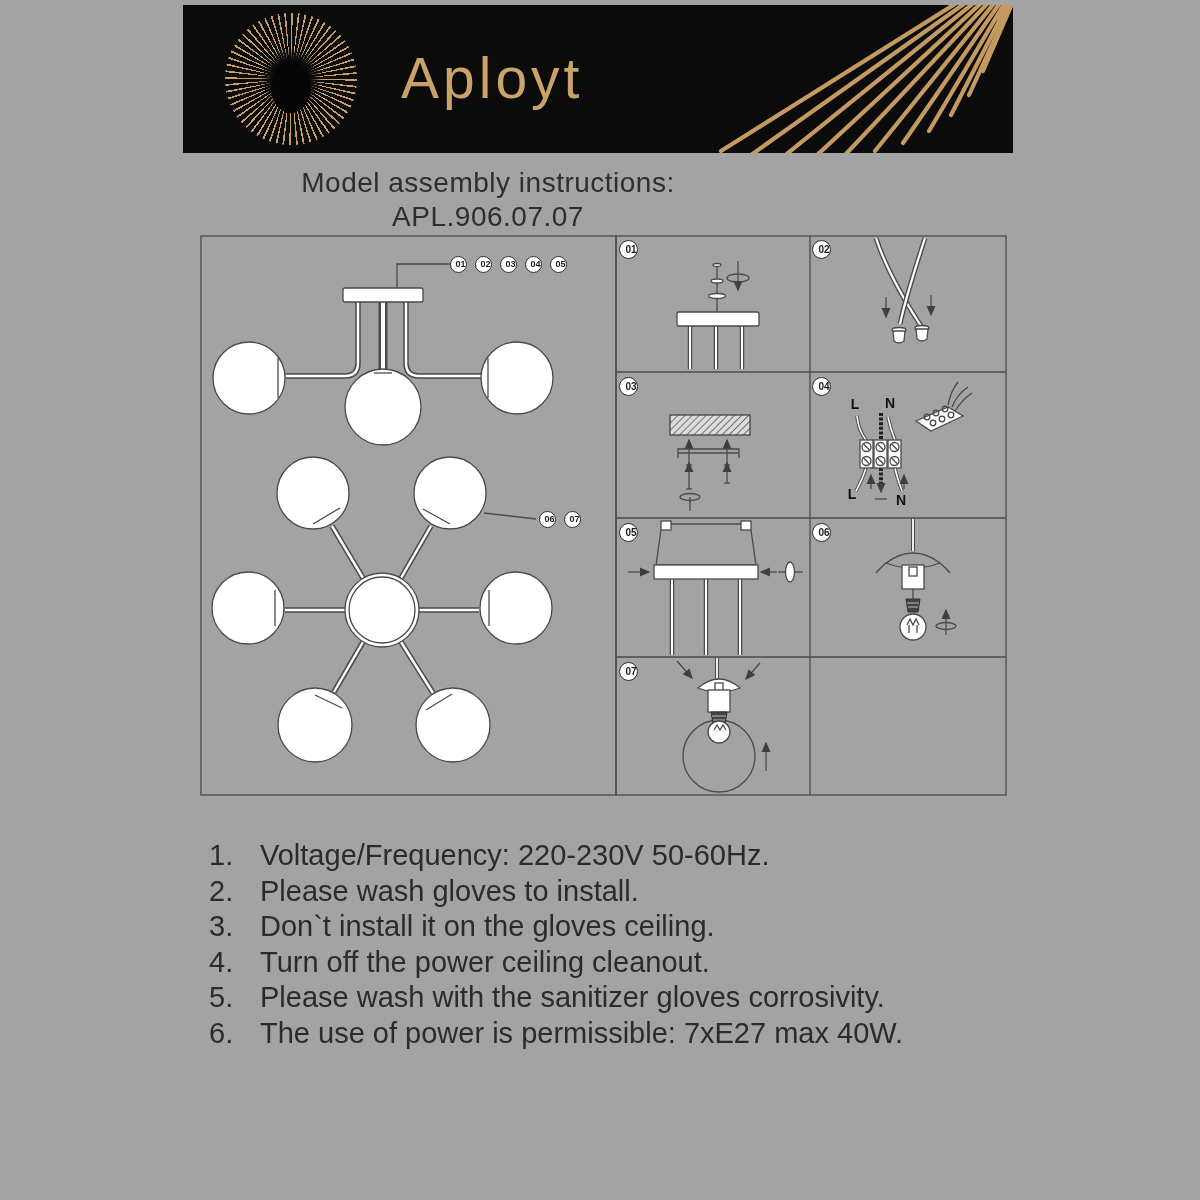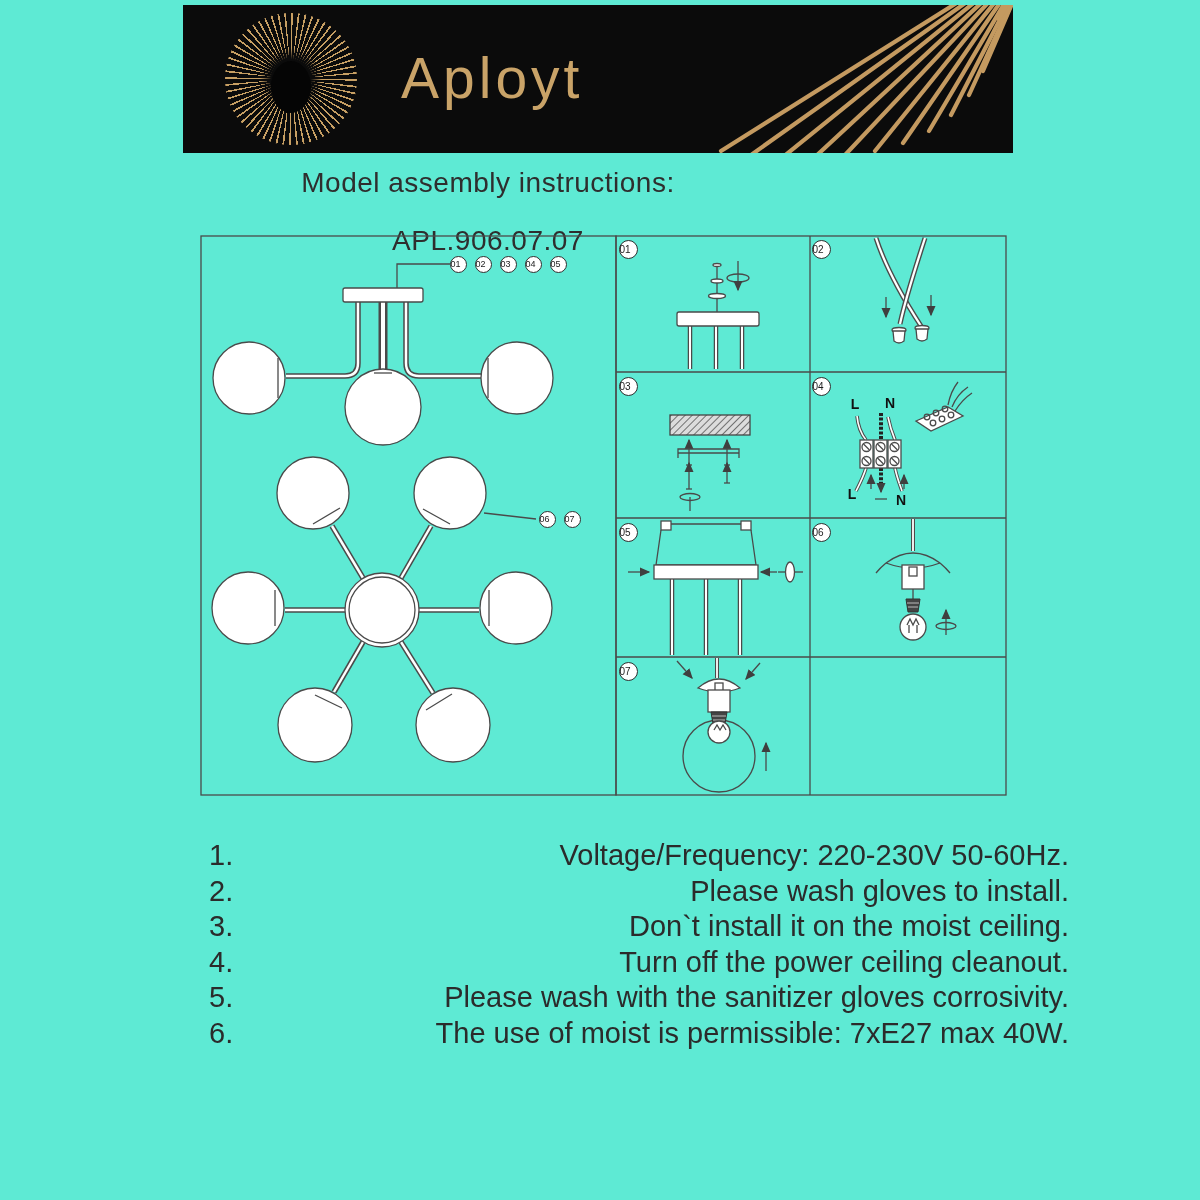--- a/index.html
+++ b/index.html
@@ -1,50 +1,50 @@
 <!DOCTYPE html>
 <html><head>
 <meta charset="utf-8">
 <style>
   html,body{margin:0;padding:0;background:#fff;}
   body{width:1200px;height:1200px;position:relative;font-family:"Liberation Sans",sans-serif;}
-  .sheet{position:absolute;left:0;top:0;width:1200px;height:1200px;background:#5eead4;overflow:hidden;}
+  .sheet{position:absolute;left:0;top:0;width:1200px;height:1200px;background:#a3a3a3;overflow:hidden;}
 
   
   .banner{position:absolute;left:183px;top:5px;width:830px;height:148px;background:#0b0b0b;overflow:hidden;}
   .starburst{position:absolute;left:42px;top:8px;width:132px;height:132px;border-radius:50%;
     background:repeating-conic-gradient(from 0deg,#c79f63 0deg 1.6deg,rgba(11,11,11,0) 1.6deg 6deg);}
   .starburst::after{content:'';position:absolute;inset:0;border-radius:50%;
     background:radial-gradient(circle,#0b0b0b 0 21%,rgba(11,11,11,0) 33% 70%,#0b0b0b 92%);}
   .starcore{position:absolute;left:88px;top:56px;width:40px;height:52px;border-radius:50%;background:#050505;}
   .brand{position:absolute;left:218px;top:40px;font-size:57px;font-weight:300;letter-spacing:4px;color:#c9a368;}
   .rays{position:absolute;right:0;top:0;}
 
   
   .titleblock{position:absolute;left:0;top:166px;width:976px;text-align:center;color:#2e2e2e;}
   .titleblock .t1{font-size:28px;line-height:34px;letter-spacing:.5px;}
-  .titleblock .t2{font-size:28px;line-height:33px;letter-spacing:.5px;margin-top:24px;}
+  .titleblock .t2{font-size:28px;line-height:33px;letter-spacing:.5px;}
 
   
   .diagram{position:absolute;left:200px;top:235px;width:807px;height:561px;}
   svg .ln{stroke:#4a4a4a;stroke-width:1.3;fill:none;}
   svg .lnw{stroke:#4a4a4a;stroke-width:1.3;fill:#fff;}
   svg .tube{stroke:#4a4a4a;fill:none;}
 
   .badge{position:absolute;width:17px;height:17px;margin:-8.5px 0 0 -8.5px;border:1.3px solid #2f2f2f;border-radius:50%;
-    background:#fff;color:#1c1c1c;font-weight:normal;font-size:9px;line-height:15px;text-align:left;box-sizing:border-box;}
+    background:#fff;color:#1c1c1c;font-weight:bold;font-size:9px;line-height:15px;text-align:right;box-sizing:border-box;}
   .badge.step{width:19px;height:19px;margin:-9.5px 0 0 -9.5px;font-size:10px;line-height:17px;}
   .wlabel{position:absolute;transform:translate(-50%,-50%);font-weight:bold;font-size:14px;color:#111;}
 
   
   .instructions{position:absolute;left:209px;top:838px;width:860px;list-style:none;margin:0;padding:0;
     color:#2b2b2b;font-size:29px;}
   .instructions li{display:flex;line-height:35.5px;}
   .instructions .num{width:51px;flex:0 0 51px;}
-  .instructions .txt{flex:1;text-align:right;}
+  .instructions .txt{flex:1;}
 </style>
 </head>
 <body>
 
 <div class="sheet">
 
   <div class="banner">
     <div class="starburst"></div>
     <div class="starcore"></div>
     <div class="brand">Aployt</div>
@@ -291,29 +291,29 @@
     <li>
       <span class="num">1.</span>
       <span class="txt">Voltage/Frequency: 220-230V 50-60Hz.</span>
     </li>
     <li>
       <span class="num">2.</span>
       <span class="txt">Please wash gloves to install.</span>
     </li>
     <li>
       <span class="num">3.</span>
-      <span class="txt">Don`t install it on the moist ceiling.</span>
+      <span class="txt">Don`t install it on the gloves ceiling.</span>
     </li>
     <li>
       <span class="num">4.</span>
       <span class="txt">Turn off the power ceiling cleanout.</span>
     </li>
     <li>
       <span class="num">5.</span>
       <span class="txt">Please wash with the sanitizer gloves corrosivity.</span>
     </li>
     <li>
       <span class="num">6.</span>
-      <span class="txt">The use of moist is permissible: 7xE27 max 40W.</span>
+      <span class="txt">The use of power is permissible: 7xE27 max 40W.</span>
     </li>
   </ol>
 
 </div>
 
 </body></html>

